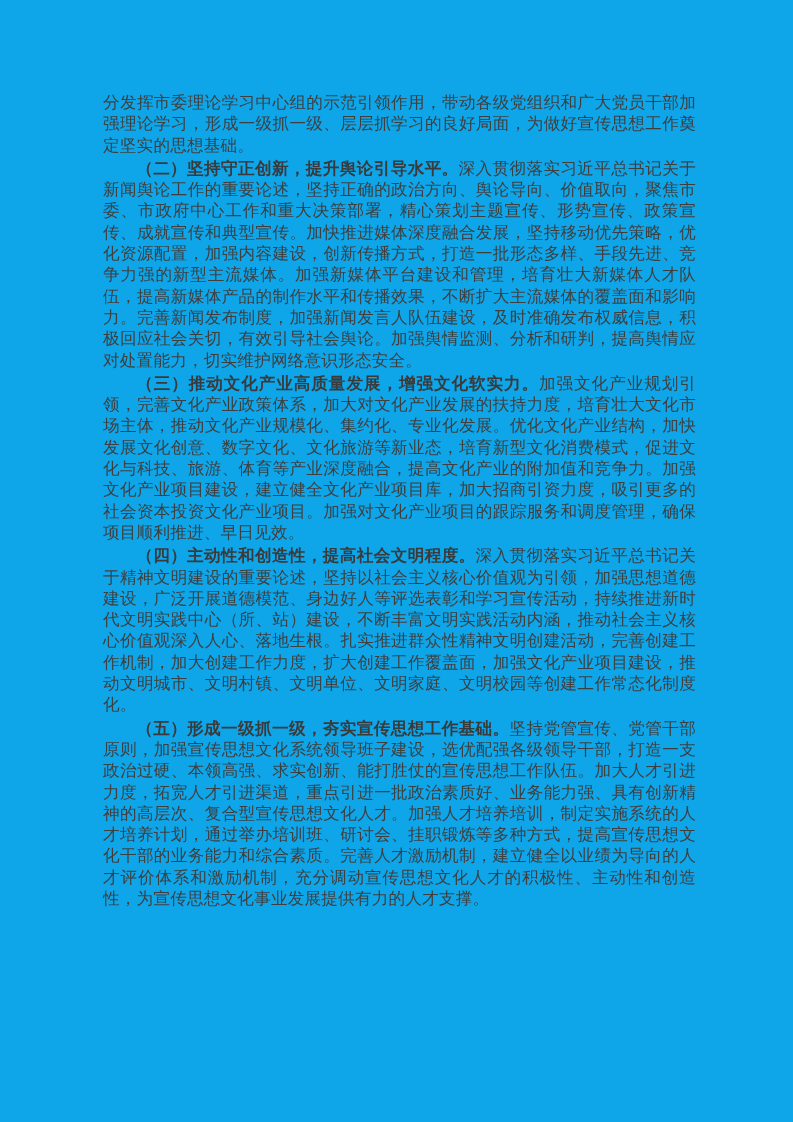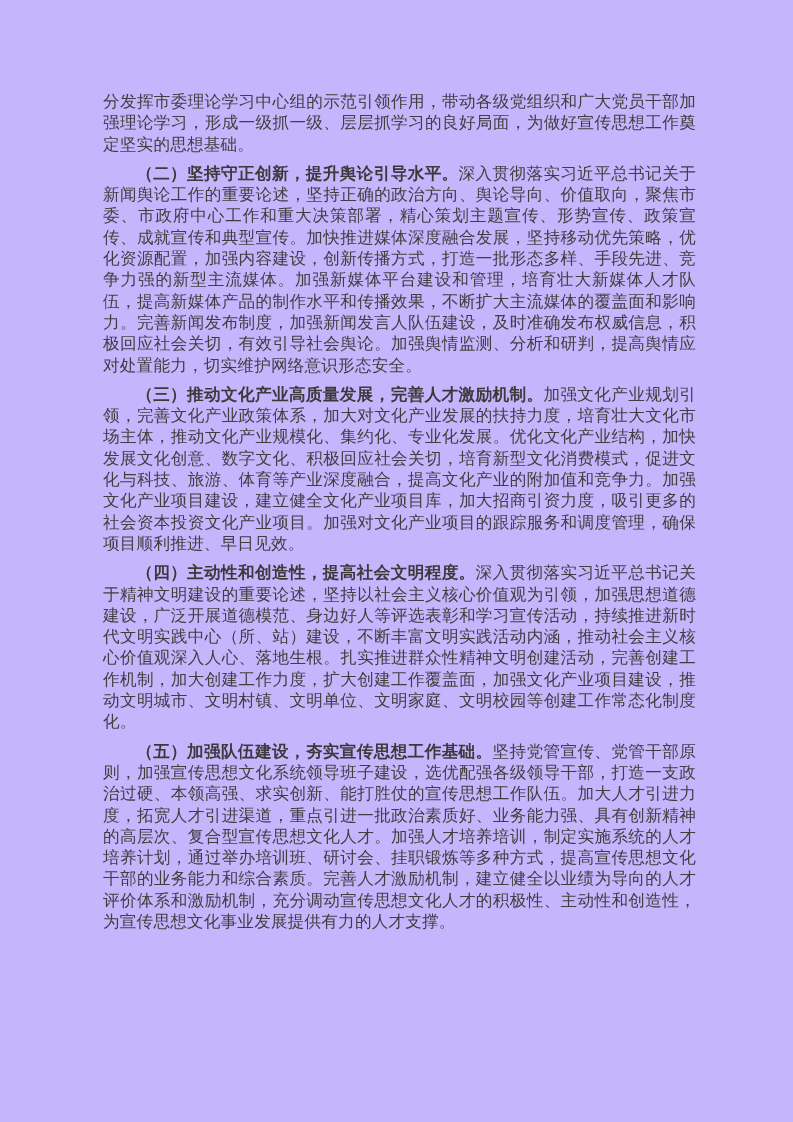--- a/index.html
+++ b/index.html
@@ -9,41 +9,41 @@
   body {
     width: 793px;
     height: 1122px;
     background: #ffffff;
     overflow: hidden;
   }
   .page {
     position: relative;
     width: 793px;
     height: 1122px;
-    background: #c4b5fd;
-    font-family: Liberation Mono, monospace;
+    background: #0ea5e9;
+    font-family: Liberation Serif, serif;
   }
   .doc-body {
     position: absolute;
     left: 103px;
     top: 92px;
     width: 593px;
     color: #3f3f3f;
     font-size: 16.6px;
     line-height: 21.3px;
     text-align: justify;
     text-justify: inter-ideograph;
     letter-spacing: 0.2px;
   }
   .para {
     margin: 0;
     text-indent: 2em;
   }
   .para + .para {
-    margin-top: 8px;
+    margin-top: 2px;
   }
   .para.continuation {
     text-indent: 0;
   }
   .para-heading {
     font-weight: 700;
     color: #3a3a3a;
   }
   .para-body {
     font-weight: 400;
@@ -52,20 +52,20 @@
 </head>
 <body>
 
 <div class="page">
   <div class="doc-body">
 
     <p class="para continuation"><span class="para-body">分发挥市委理论学习中心组的示范引领作用，带动各级党组织和广大党员干部加强理论学习，形成一级抓一级、层层抓学习的良好局面，为做好宣传思想工作奠定坚实的思想基础。</span></p>
 
     <p class="para"><span class="para-heading">（二）坚持守正创新，提升舆论引导水平。</span><span class="para-body">深入贯彻落实习近平总书记关于新闻舆论工作的重要论述，坚持正确的政治方向、舆论导向、价值取向，聚焦市委、市政府中心工作和重大决策部署，精心策划主题宣传、形势宣传、政策宣传、成就宣传和典型宣传。加快推进媒体深度融合发展，坚持移动优先策略，优化资源配置，加强内容建设，创新传播方式，打造一批形态多样、手段先进、竞争力强的新型主流媒体。加强新媒体平台建设和管理，培育壮大新媒体人才队伍，提高新媒体产品的制作水平和传播效果，不断扩大主流媒体的覆盖面和影响力。完善新闻发布制度，加强新闻发言人队伍建设，及时准确发布权威信息，积极回应社会关切，有效引导社会舆论。加强舆情监测、分析和研判，提高舆情应对处置能力，切实维护网络意识形态安全。</span></p>
 
-    <p class="para"><span class="para-heading">（三）推动文化产业高质量发展，完善人才激励机制。</span><span class="para-body">加强文化产业规划引领，完善文化产业政策体系，加大对文化产业发展的扶持力度，培育壮大文化市场主体，推动文化产业规模化、集约化、专业化发展。优化文化产业结构，加快发展文化创意、数字文化、积极回应社会关切，培育新型文化消费模式，促进文化与科技、旅游、体育等产业深度融合，提高文化产业的附加值和竞争力。加强文化产业项目建设，建立健全文化产业项目库，加大招商引资力度，吸引更多的社会资本投资文化产业项目。加强对文化产业项目的跟踪服务和调度管理，确保项目顺利推进、早日见效。</span></p>
+    <p class="para"><span class="para-heading">（三）推动文化产业高质量发展，增强文化软实力。</span><span class="para-body">加强文化产业规划引领，完善文化产业政策体系，加大对文化产业发展的扶持力度，培育壮大文化市场主体，推动文化产业规模化、集约化、专业化发展。优化文化产业结构，加快发展文化创意、数字文化、文化旅游等新业态，培育新型文化消费模式，促进文化与科技、旅游、体育等产业深度融合，提高文化产业的附加值和竞争力。加强文化产业项目建设，建立健全文化产业项目库，加大招商引资力度，吸引更多的社会资本投资文化产业项目。加强对文化产业项目的跟踪服务和调度管理，确保项目顺利推进、早日见效。</span></p>
 
     <p class="para"><span class="para-heading">（四）主动性和创造性，提高社会文明程度。</span><span class="para-body">深入贯彻落实习近平总书记关于精神文明建设的重要论述，坚持以社会主义核心价值观为引领，加强思想道德建设，广泛开展道德模范、身边好人等评选表彰和学习宣传活动，持续推进新时代文明实践中心（所、站）建设，不断丰富文明实践活动内涵，推动社会主义核心价值观深入人心、落地生根。扎实推进群众性精神文明创建活动，完善创建工作机制，加大创建工作力度，扩大创建工作覆盖面，加强文化产业项目建设，推动文明城市、文明村镇、文明单位、文明家庭、文明校园等创建工作常态化制度化。</span></p>
 
-    <p class="para"><span class="para-heading">（五）加强队伍建设，夯实宣传思想工作基础。</span><span class="para-body">坚持党管宣传、党管干部原则，加强宣传思想文化系统领导班子建设，选优配强各级领导干部，打造一支政治过硬、本领高强、求实创新、能打胜仗的宣传思想工作队伍。加大人才引进力度，拓宽人才引进渠道，重点引进一批政治素质好、业务能力强、具有创新精神的高层次、复合型宣传思想文化人才。加强人才培养培训，制定实施系统的人才培养计划，通过举办培训班、研讨会、挂职锻炼等多种方式，提高宣传思想文化干部的业务能力和综合素质。完善人才激励机制，建立健全以业绩为导向的人才评价体系和激励机制，充分调动宣传思想文化人才的积极性、主动性和创造性，为宣传思想文化事业发展提供有力的人才支撑。</span></p>
+    <p class="para"><span class="para-heading">（五）形成一级抓一级，夯实宣传思想工作基础。</span><span class="para-body">坚持党管宣传、党管干部原则，加强宣传思想文化系统领导班子建设，选优配强各级领导干部，打造一支政治过硬、本领高强、求实创新、能打胜仗的宣传思想工作队伍。加大人才引进力度，拓宽人才引进渠道，重点引进一批政治素质好、业务能力强、具有创新精神的高层次、复合型宣传思想文化人才。加强人才培养培训，制定实施系统的人才培养计划，通过举办培训班、研讨会、挂职锻炼等多种方式，提高宣传思想文化干部的业务能力和综合素质。完善人才激励机制，建立健全以业绩为导向的人才评价体系和激励机制，充分调动宣传思想文化人才的积极性、主动性和创造性，为宣传思想文化事业发展提供有力的人才支撑。</span></p>
 
   </div>
 </div>
 
 </body></html>

